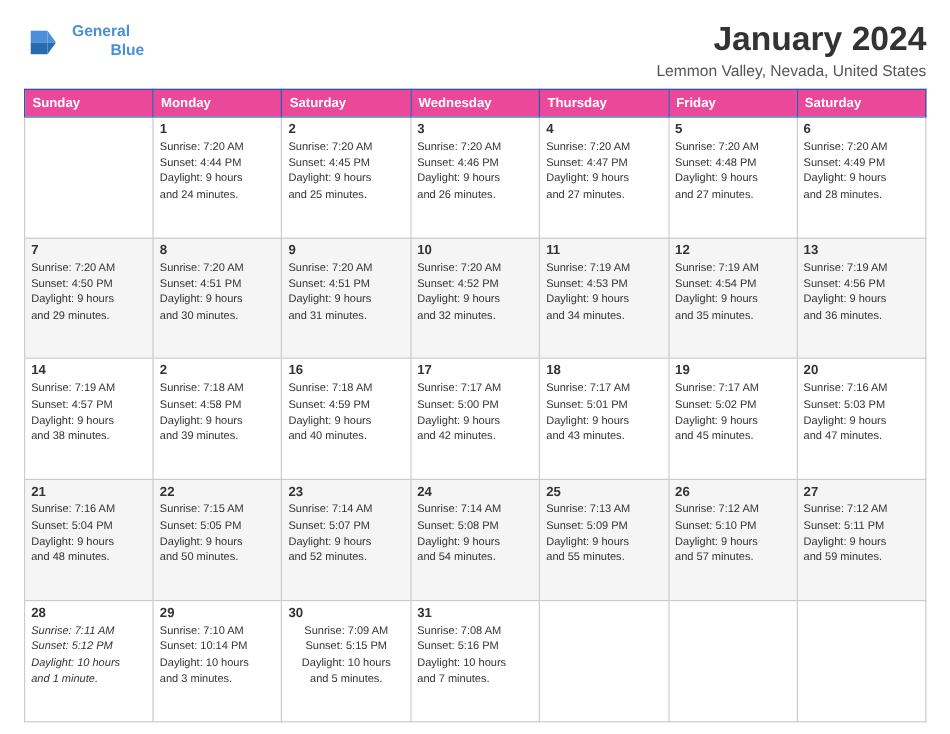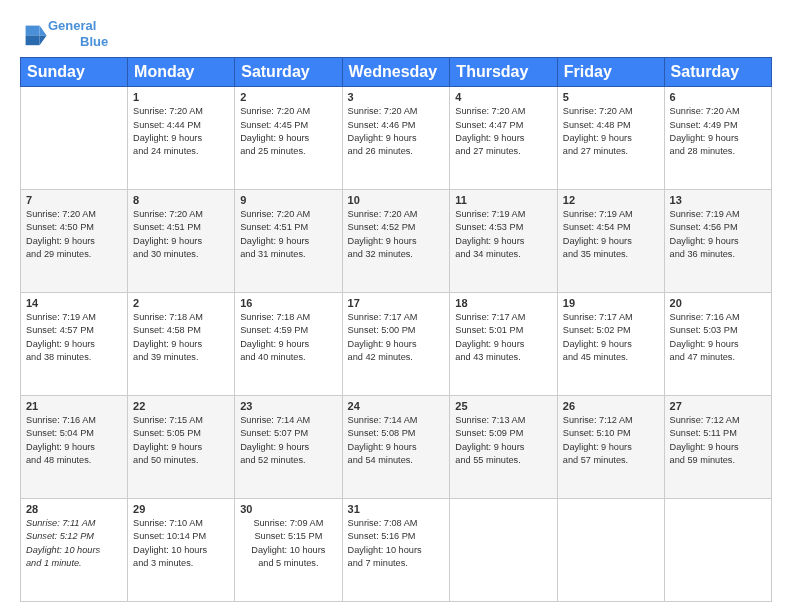--- a/index.html
+++ b/index.html
@@ -19,21 +19,21 @@
     }
     .header {
       display: flex;
       justify-content: space-between;
       align-items: flex-start;
       margin-bottom: 8px;
     }
     .logo {
       display: flex;
       align-items: center;
-      gap: 0;
+      gap: 12px;
     }
     .logo-text {
       font-size: 13px;
       font-weight: bold;
       color: #333;
       line-height: 1.2;
     }
     .logo-text span {
       color: #4a90d9;
     }
@@ -55,25 +55,25 @@
       color: #555;
       margin-top: 2px;
     }
     .calendar {
       width: 100%;
       border-collapse: collapse;
       flex: 1;
       font-size: 10px;
     }
     .calendar thead tr th {
-      background-color: #3b82f6;
+      background-color: #ec4899;
       color: #fff;
       text-align: left;
       padding: 5px 6px;
-      font-size: 16px;
+      font-size: 11px;
       font-weight: bold;
       border: 1px solid #2a5aaf;
     }
     .calendar tbody tr td {
       border: 1px solid #ccc;
       vertical-align: top;
       padding: 4px 5px;
       height: 88px;
       width: 108px;
       color: #333;
@@ -107,20 +107,24 @@
         <polygon points="28,8 38,22 28,22" fill="#4a90d9"></polygon>
         <polygon points="28,22 38,22 28,36" fill="#2a6aaf"></polygon>
         <rect x="8" y="8" width="20" height="14" fill="#4a90d9"></rect>
         <rect x="8" y="22" width="20" height="14" fill="#2a6aaf"></rect>
       </svg>
       <div class="logo-text">
         <div><span>General</span></div>
         <div><span style="color:#4a90d9;margin-left:32px;">Blue</span></div>
       </div>
     </div>
+    <div class="title-block">
+      <div class="main-title">January 2024</div>
+      <div class="subtitle">Lemmon Valley, Nevada, United States</div>
+    </div>
   </div>
 
   <table class="calendar">
     <thead>
       <tr>
       <th>Sunday</th>
           <th>Monday</th>
           <th>Saturday</th>
           <th>Wednesday</th>
           <th>Thursday</th>

